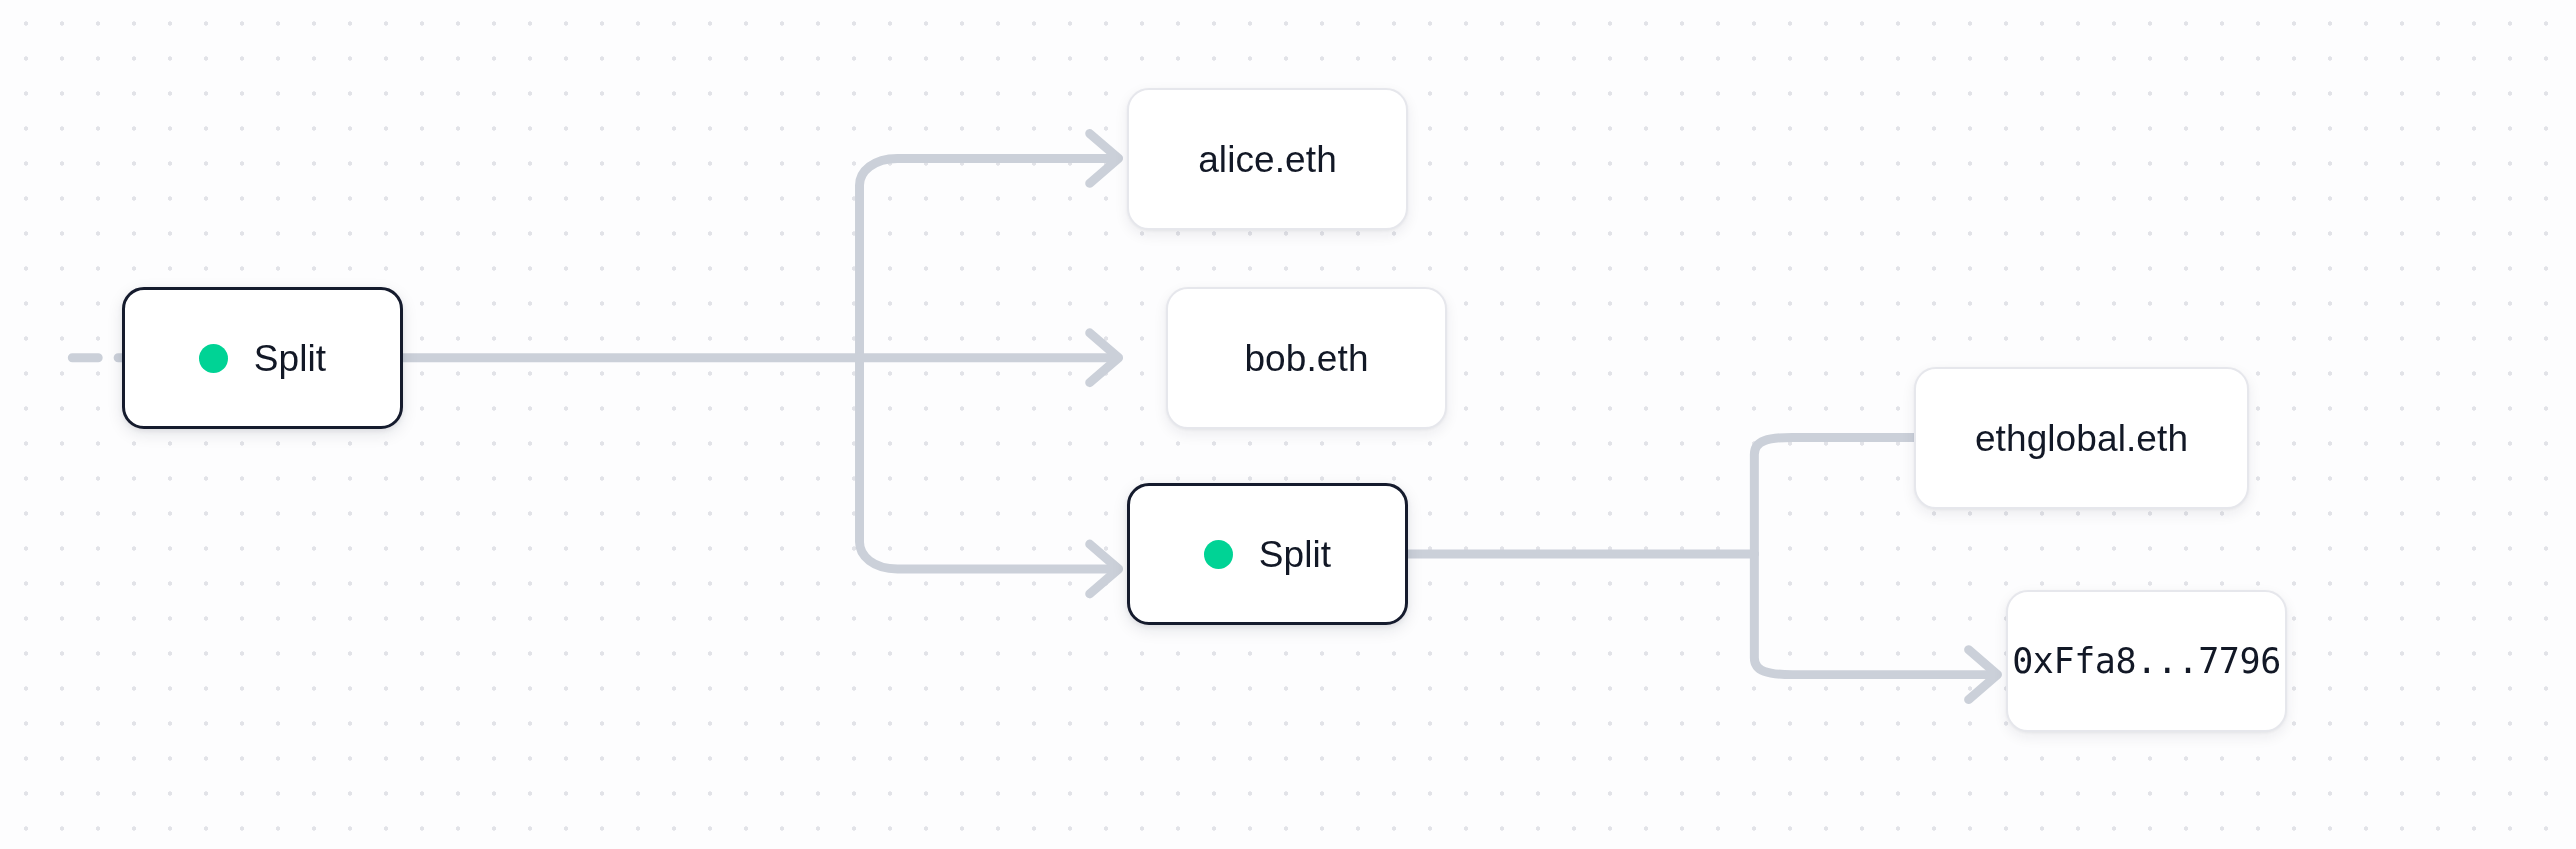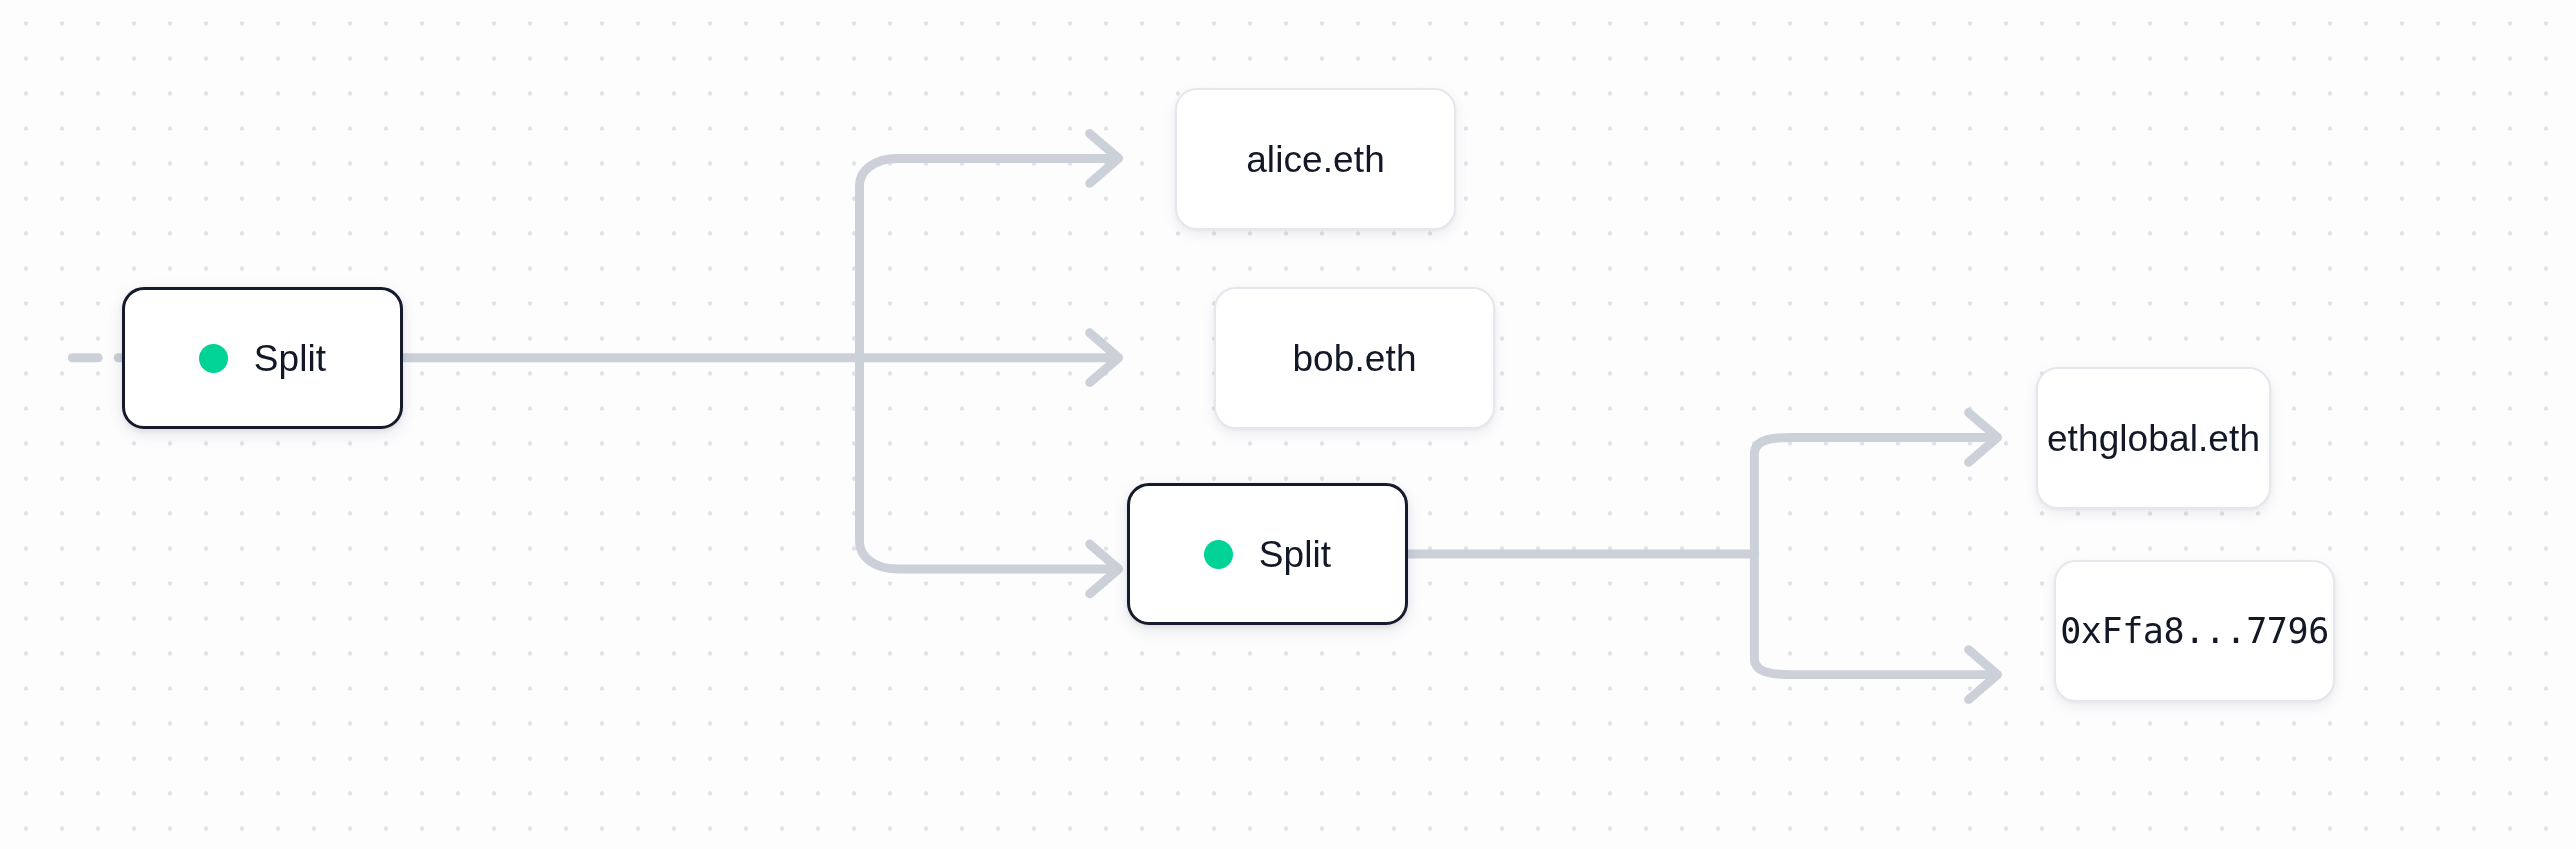--- a/index.html
+++ b/index.html
@@ -51,21 +51,20 @@
   .node.selected {
     border: 3px solid #151b2d;
     box-shadow: 0 5px 16px rgba(24, 31, 51, 0.10),
                 0 2px 5px rgba(24, 31, 51, 0.07);
   }
 
   .node.plain {
     border: 2px solid #e6e7ec;
     box-shadow: 0 5px 14px rgba(24, 31, 51, 0.075),
                 0 1px 3px rgba(24, 31, 51, 0.05);
-    margin-left: 48px;
   }
 
   .node-inner {
     display: flex;
     align-items: center;
     justify-content: center;
     gap: 26px;
   }
 
   .node-dot {
@@ -87,22 +86,22 @@
     font-family: "DejaVu Sans Mono", "Liberation Mono", monospace;
     font-size: 35px;
     letter-spacing: -0.4px;
   }
 
   
   #node-split-1   { left: 122px;  top: 287px; width: 281px; height: 142px; }
   #node-alice     { left: 1127px; top: 88px;  width: 281px; height: 142px; }
   #node-bob       { left: 1166px; top: 287px; width: 281px; height: 142px; }
   #node-split-2   { left: 1127px; top: 483px; width: 281px; height: 142px; }
-  #node-ethglobal { left: 1988px; top: 367px; width: 235px; height: 142px; }
-  #node-address   { left: 2006px; top: 560px; width: 281px; height: 142px; }
+  #node-ethglobal { left: 1914px; top: 367px; width: 335px; height: 142px; }
+  #node-address   { left: 2006px; top: 590px; width: 281px; height: 142px; }
 </style>
 </head>
 <body>
 
 <div class="canvas">
 
   <svg class="edges" viewBox="0 0 2584 852" width="2576" height="849" xmlns="http://www.w3.org/2000/svg">
 
     <g fill="none" stroke="#cbd0d9" stroke-width="9" stroke-linecap="round" stroke-linejoin="round">
 

